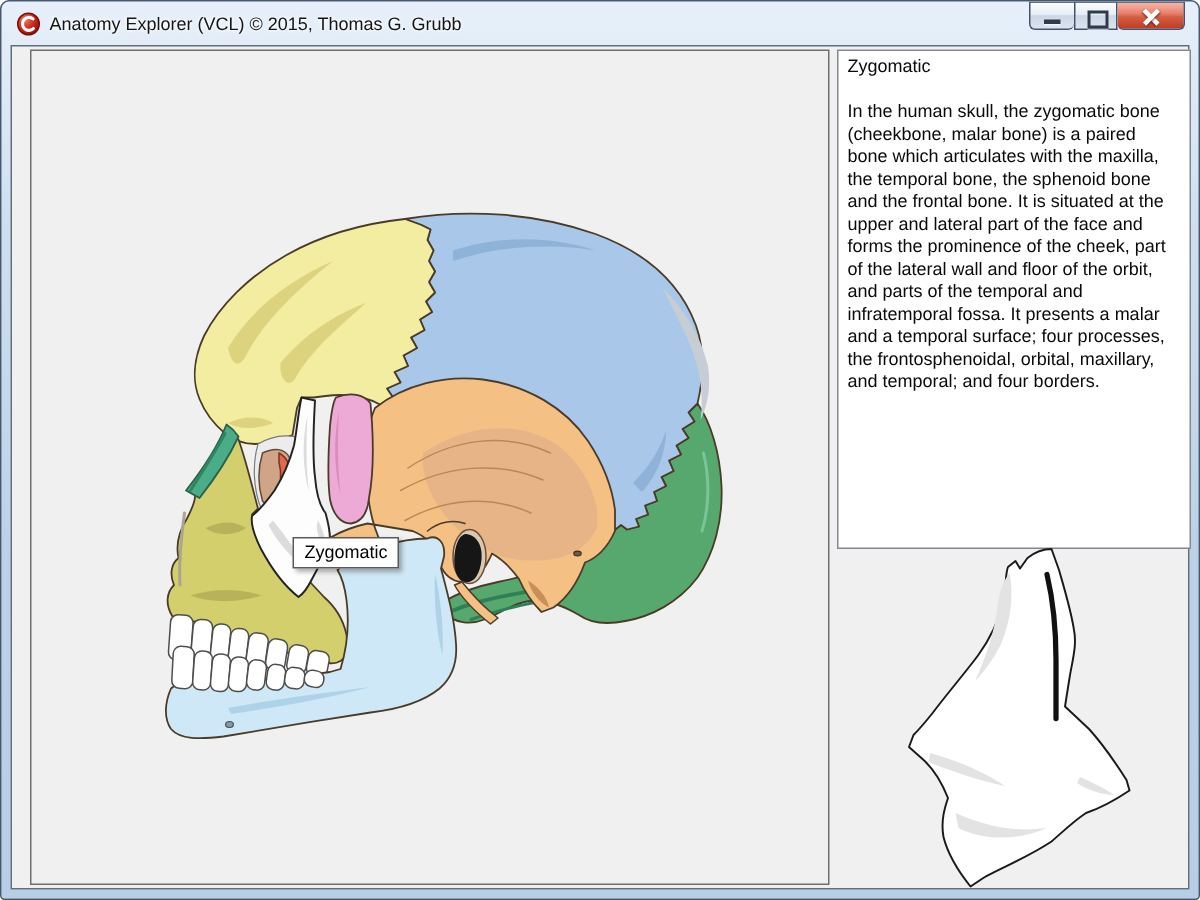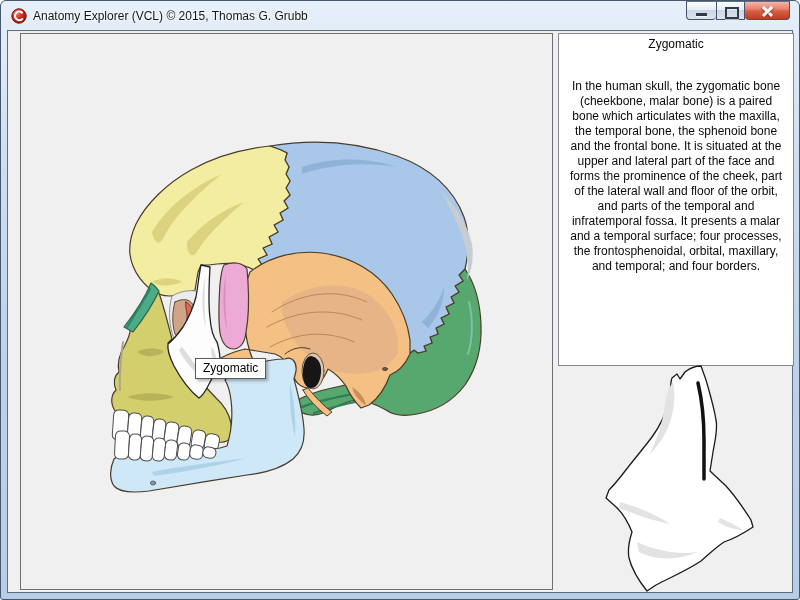--- a/index.html
+++ b/index.html
@@ -1,19 +1,19 @@
 <!DOCTYPE html>
 <html><head>
 <meta charset="utf-8">
 <style>
   html,body{margin:0;padding:0;background:#ffffff;width:800px;height:600px;overflow:hidden;
     font-family:"Liberation Sans","DejaVu Sans",sans-serif;}
   #window{position:absolute;left:0;top:0;width:798px;height:598px;
     background:linear-gradient(#e7f0fa,#cfdff0 25%,#bdd2e8 60%,#b8cee6);
-    border:1px solid #45586e;border-radius:6px 6px 3px 3px;text-align:center;}
+    border:1px solid #45586e;border-radius:6px 6px 3px 3px;}
   #titlebar{position:absolute;left:0;top:0;right:0;height:29px;}
   #title-icon{position:absolute;left:10px;top:7px;width:16px;height:16px;}
   #title-text{position:absolute;left:32px;top:8px;font-size:12px;color:#151515;
     text-shadow:0 0 3px #ffffff,0 0 3px #ffffff;white-space:nowrap;}
   .win-buttons{position:absolute;top:0px;right:9px;display:flex;}
   .wbtn{height:19px;border:1px solid #44536b;border-top:1px solid #5f7186;
     box-sizing:border-box;position:relative;
     background:linear-gradient(#fbfdfe,#e7edf4 45%,#ccd7e4 50%,#dbe4ef);}
   .wbtn.min{width:30px;border-radius:0 0 4px 4px;border-right:none;}
   .wbtn.max{width:29px;border-radius:0 0 0 0;}
@@ -29,21 +29,21 @@
   .glyph-close::before{transform:rotate(45deg);}
   .glyph-close::after{transform:rotate(-45deg);}
   #client{position:absolute;left:6px;top:29px;width:786px;height:563px;
     background:#f0f0f0;border:1px solid #5f6e7e;box-sizing:border-box;}
   #skull-panel{position:absolute;left:12px;top:2px;width:533px;height:557px;
     border:1px solid #6f6f6f;background:#f0f0f0;box-sizing:border-box;}
   #skull-svg{position:absolute;left:0;top:0;width:531px;height:555px;}
   #info-panel{position:absolute;left:550px;top:2px;width:236px;height:333px;
     background:#ffffff;border:1px solid #828790;box-sizing:border-box;
     padding:3px 6px;font-size:12px;line-height:15px;color:#0a0a0a;overflow:hidden;}
-  #info-body{margin-top:27px;}
+  #info-body{margin-top:15px;}
   #preview-panel{position:absolute;left:550px;top:334px;width:237px;height:227px;}
   #tooltip{position:absolute;left:187px;top:327px;background:#ffffff;
     border:1px solid #5a5a5a;box-shadow:2px 2px 3px rgba(0,0,0,.3);
     padding:2px 7px 3px 7px;font-size:12px;color:#000;white-space:nowrap;z-index:10;}
   svg path,svg rect,svg ellipse{stroke-linejoin:round;stroke-linecap:round;}
 </style>
 </head>
 <body>
 
 <div id="window">

